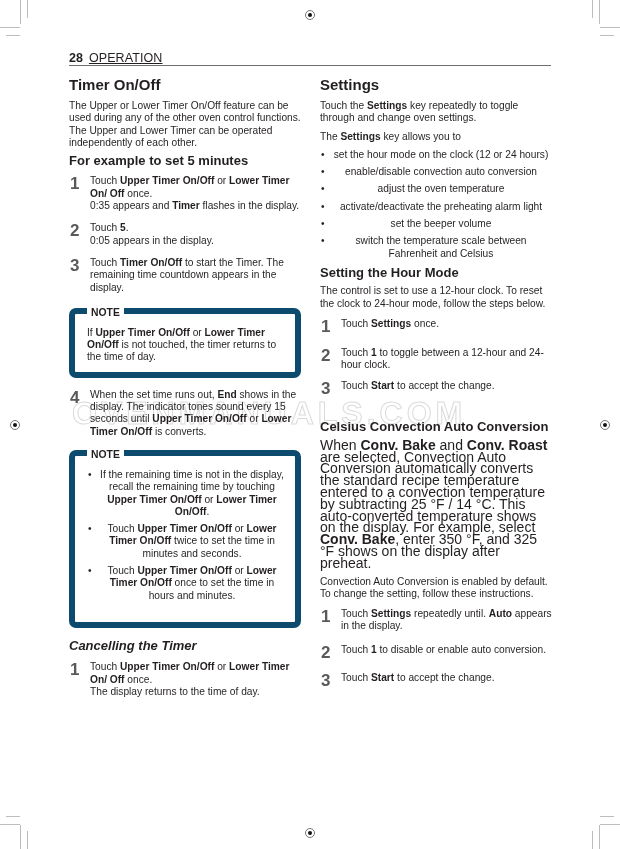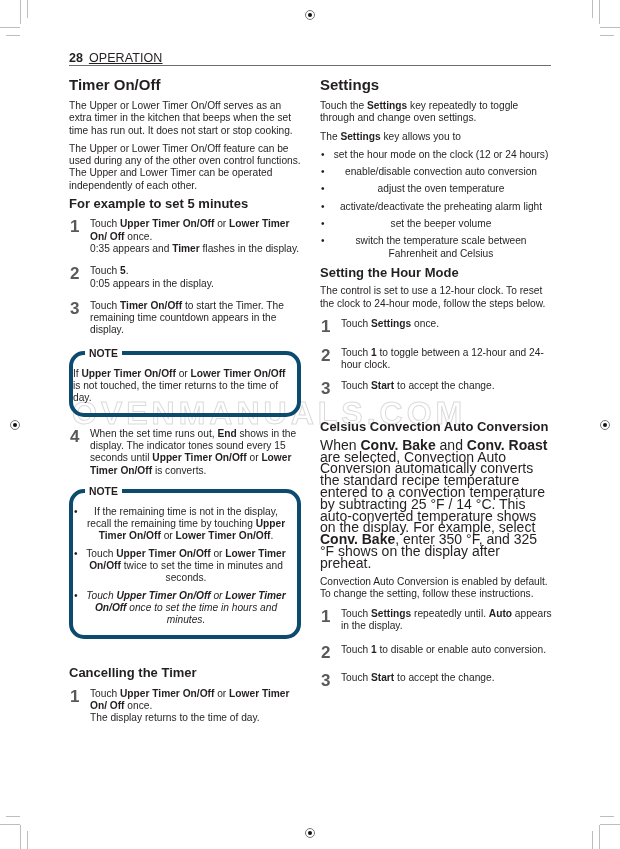--- a/index.html
+++ b/index.html
@@ -15,21 +15,21 @@
     .pnum { font-weight: bold; font-size: 12.5px; }
     .sect { font-size: 12.5px; margin-left: 6px; letter-spacing: 0.1px; text-decoration: underline; }
     .col { position: absolute; width: 232px; font-size: 10.2px; line-height: 12.3px; }
     h2 { font-size: 15px; font-weight: bold; margin: 0 0 6px 0; line-height: 18px; }
     h3 { font-size: 13px; font-weight: bold; margin: 0 0 6px 0; }
     p { margin: 0 0 6px 0; }
     b { font-weight: bold; }
     .step { display: flex; margin-bottom: 8px; }
     .step .num { width: 20px; flex: none; font-size: 17px; font-weight: bold; color: #58595b; line-height: 17px; padding-left: 1px; }
     .step .txt { flex: 1; }
-    .note { position: relative; border: 4px solid #0c4a6e; border-radius: 15px; padding: 13px 8px 8px 0; }
+    .note { position: relative; border: 6px solid #0c4a6e; border-radius: 7px; padding: 13px 8px 8px 12px; }
     .note .nlabel { position: absolute; top: -7px; left: 12px; background: #fff; padding: 0 4px;
                     font-weight: bold; font-size: 10.4px; line-height: 12px; }
     ul { margin: 0; padding: 0; list-style: none; text-align: center; }
     li { position: relative; padding-left: 10px; margin-bottom: 5px; }
     li::before { content: "•"; position: absolute; left: 1px; top: 0; }
     .watermark { position: absolute; left: 72px; top: 395px; font-size: 32px; font-weight: bold;
                  color: rgba(255,255,255,0); -webkit-text-stroke: 1px rgba(150,150,150,0.35);
                  letter-spacing: 4px; white-space: nowrap; pointer-events: none; }
   </style>
 </head>
@@ -58,21 +58,20 @@
 <div class="reg" style="left:600px;top:420px;"></div>
 
 <div class="watermark">OVENMANUALS.COM</div>
 
 <div class="abs header">
   <span class="pnum">28</span><span class="sect">OPERATION</span>
 </div>
 
 <div class="col" style="left:69px;top:76px;">
   <h2>Timer On/Off</h2>
-  <p>The Upper or Lower Timer On/Off serves as an extra timer in the kitchen that beeps when the set time has run out. It does not start or stop cooking.</p>
   <p>The Upper or Lower Timer On/Off feature can be used during any of the other oven control functions. The Upper and Lower Timer can be operated independently of each other.</p>
   <h3 style="margin-bottom:8px;">For example to set 5 minutes</h3>
 
   <div class="step">
     <div class="num">1</div>
     <div class="txt">
       <span>Touch </span><b>Upper Timer On/Off</b><span> or </span><b>Lower Timer On/ Off</b><span> once.</span><br>
       <span>0:35 appears and </span><b>Timer</b><span> flashes in the display.</span>
     </div>
   </div>
@@ -100,25 +99,25 @@
     <div class="txt">
       <span>When the set time runs out, </span><b>End</b><span> shows in the display. The indicator tones sound every 15 seconds until </span><b>Upper Timer On/Off</b><span> or </span><b>Lower Timer On/Off</b><span> is converts.</span>
     </div>
   </div>
 
   <div class="note" style="margin-top:12px;">
     <div class="nlabel">NOTE</div>
     <ul>
       <li><span>If the remaining time is not in the display, recall the remaining time by touching </span><b>Upper Timer On/Off</b><span> or </span><b>Lower Timer On/Off</b><span>.</span></li>
       <li><span>Touch </span><b>Upper Timer On/Off</b><span> or </span><b>Lower Timer On/Off</b><span> twice to set the time in minutes and seconds.</span></li>
-      <li style="margin-bottom:0;font-style:italic;"><span>Touch </span><b>Upper Timer On/Off</b><span> or </span><b>Lower Timer On/Off</b><span> once to set the time in hours and minutes.</span></li>
+      <li style="margin-bottom:12px;"><span>Touch </span><b>Upper Timer On/Off</b><span> or </span><b>Lower Timer On/Off</b><span> once to set the time in hours and minutes.</span></li>
     </ul>
   </div>
 
-  <h3 style="margin-top:28px;margin-bottom:9px;">Cancelling the Timer</h3>
+  <h3 style="margin-top:12px;margin-bottom:9px;font-style:italic;">Cancelling the Timer</h3>
   <div class="step">
     <div class="num">1</div>
     <div class="txt">
       <span>Touch </span><b>Upper Timer On/Off</b><span> or </span><b>Lower Timer On/ Off</b><span> once.</span><br>
       <span>The display returns to the time of day.</span>
     </div>
   </div>
 </div>
 
 <div class="col" style="left:320px;top:76px;">

